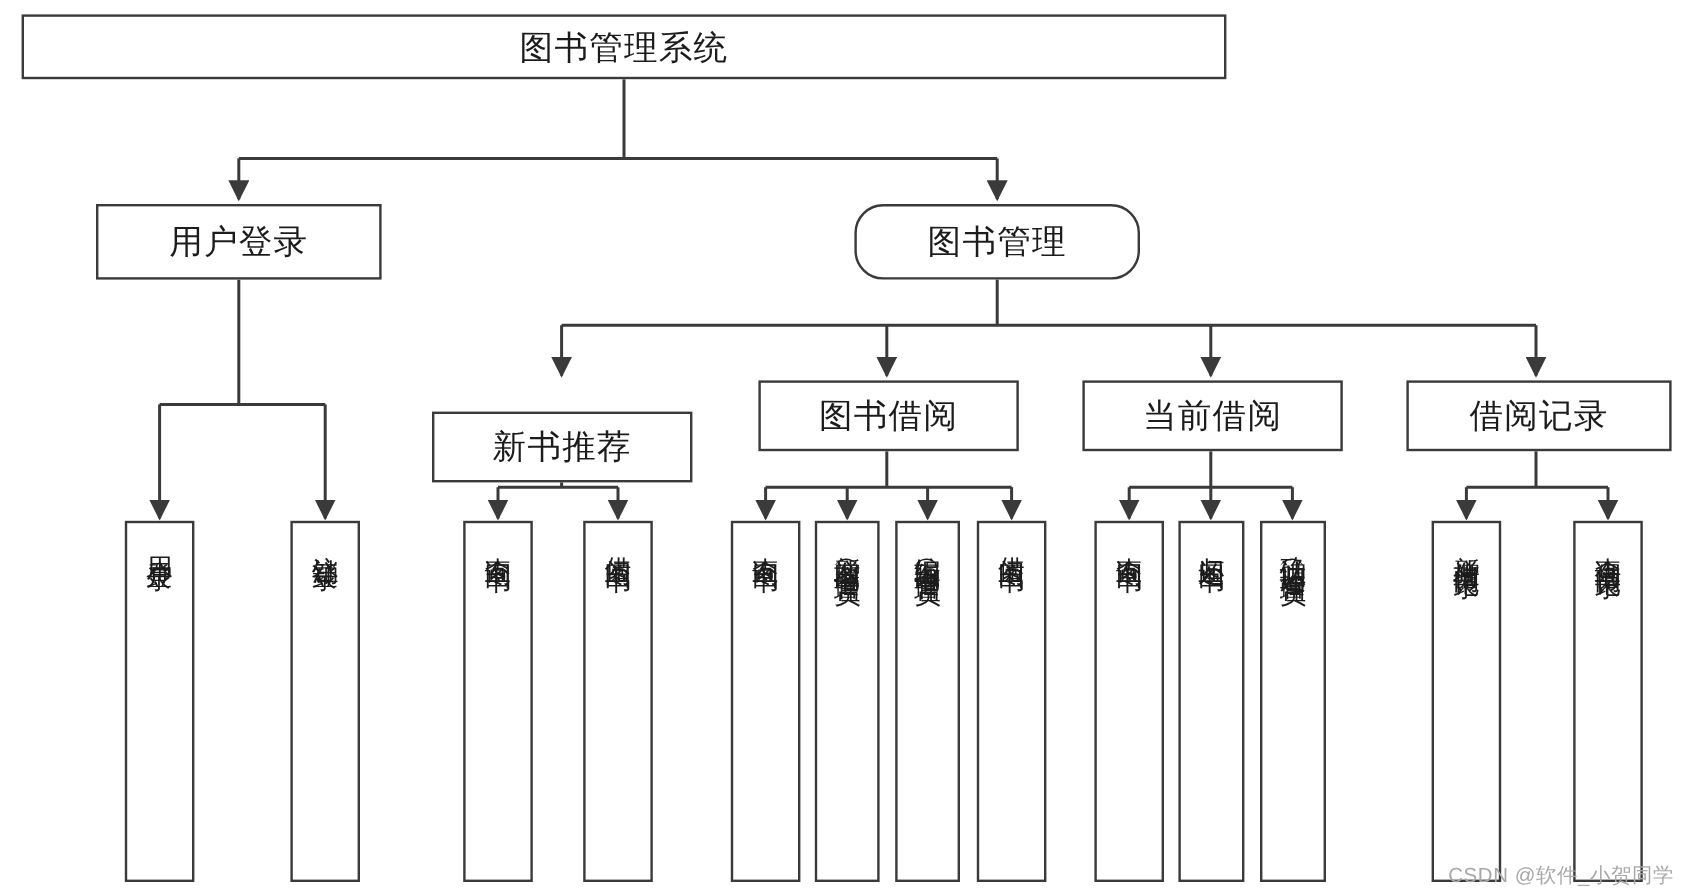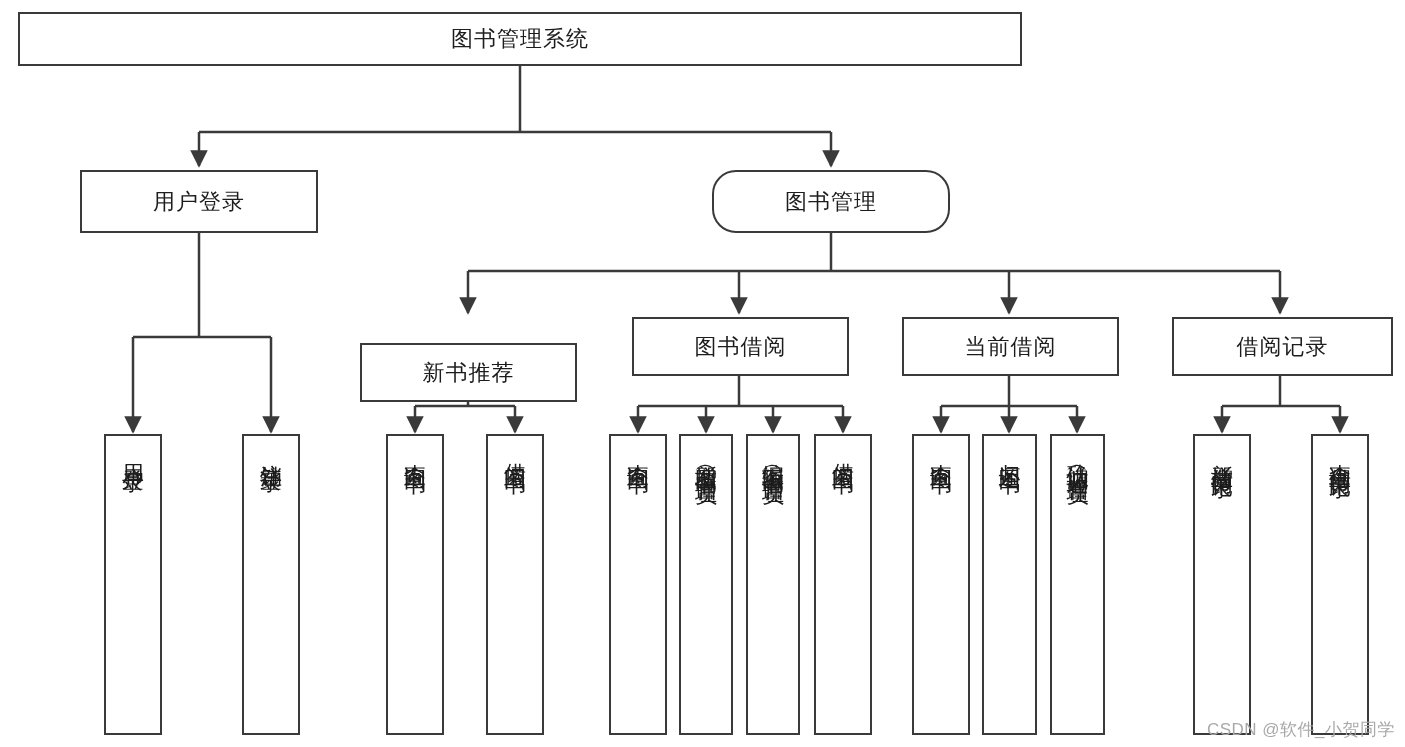--- a/index.html
+++ b/index.html
@@ -10,21 +10,21 @@
     position:absolute;
     box-sizing:border-box;
     background:#ffffff;
     border:2.5px solid #3a3a3a;
     display:flex;
     align-items:center;
     justify-content:center;
     color:#1b1b1b;
   }
   .node .lbl{
-    font-size:22px;
+    font-size:28px;
     line-height:1.25;
     letter-spacing:1px;
     white-space:nowrap;
     color:#1c1c1c;
   }
   
   .leaf{
     align-items:flex-start;
     justify-content:center;
     padding-top:10px;

